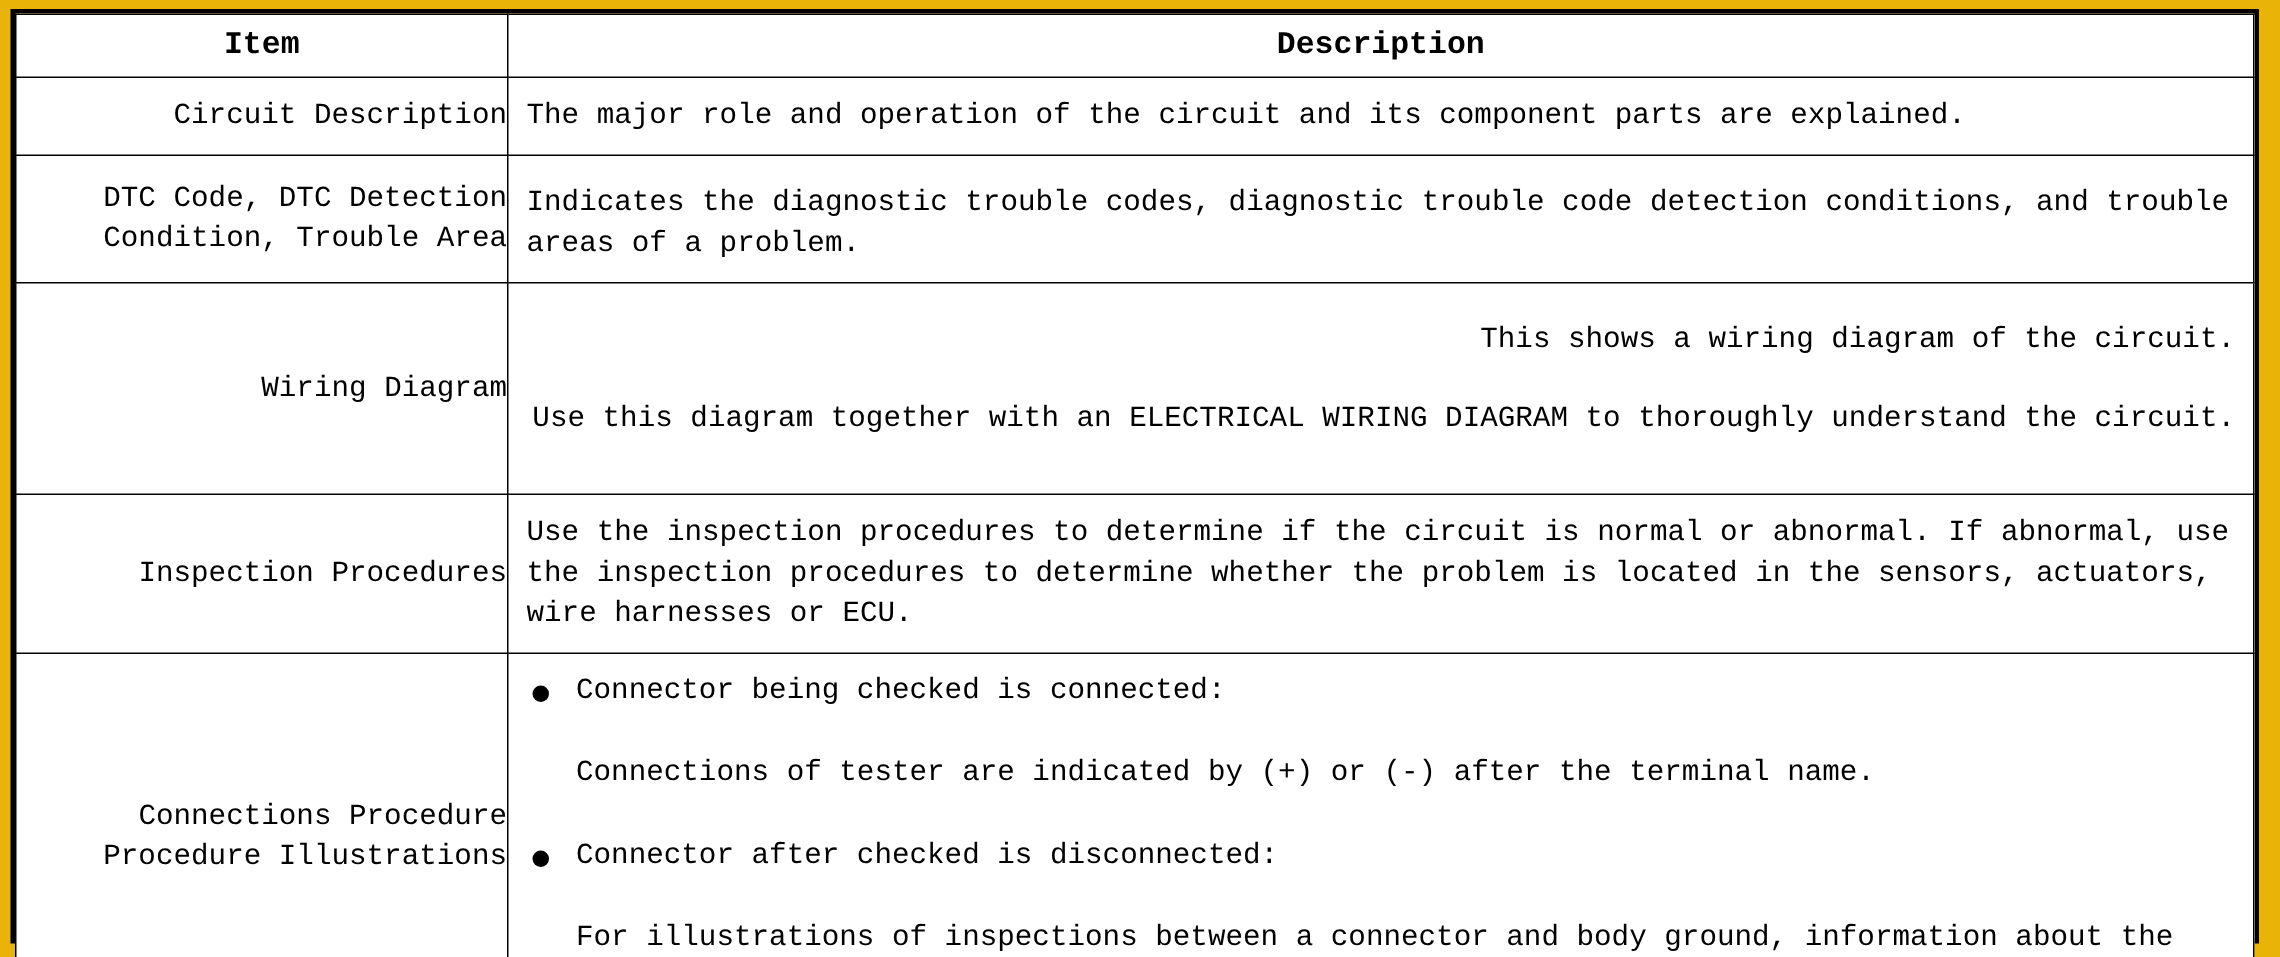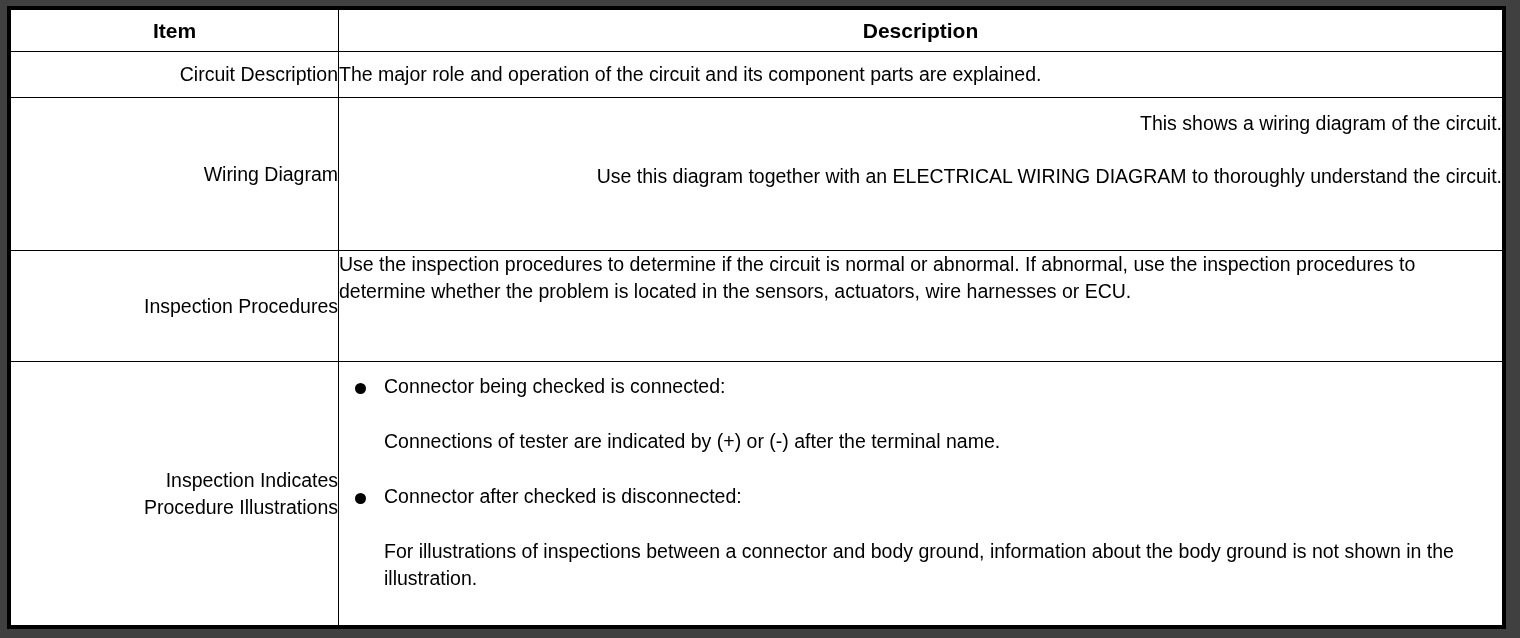--- a/index.html
+++ b/index.html
@@ -13,22 +13,23 @@
     height: 638px;
     font-family: "Liberation Sans", sans-serif;
     color: #000000;
     overflow: hidden;
   }
 
   .page {
     position: relative;
     width: 1520px;
     height: 638px;
-    background: #404040;
+    background: #eab308;
     box-sizing: border-box;
+    font-family: Liberation Mono, monospace;
   }
 
   
   .table-wrap {
     position: absolute;
     left: 7px;
     top: 6px;
     width: 1499px;
     height: 623px;
     box-sizing: border-box;
@@ -79,21 +80,21 @@
 
   
   td.desc-cell {
     font-size: 19.5px;
     line-height: 27px;
     padding: 6px 10px 6px 10px;
     vertical-align: middle;
     text-align: left;
   }
   td.desc-cell p {
-    margin: 0;
+    margin: 12px;
     padding: 0;
   }
   td.desc-cell p + p { margin-top: 26px; }
 
   
   tr.r-circuit      td { height: 42px; }
   tr.r-dtc          td { height: 72px; }
   tr.r-wiring       td { height: 128px; }
   tr.r-inspect      td { height: 102px; }
   tr.r-connector    td { height: 234px; }
@@ -160,20 +161,29 @@
 
         <tr class="r-circuit">
           <td class="item-cell">
             <span class="line">Circuit Description</span>
           </td>
           <td class="desc-cell">
             <p>The major role and operation of the circuit and its component parts are explained.</p>
           </td>
         </tr>
 
+        <tr class="r-dtc">
+          <td class="item-cell">
+            <span class="line">DTC Code, DTC Detection</span>
+            <span class="line">Condition, Trouble Area</span>
+          </td>
+          <td class="desc-cell">
+            <p>Indicates the diagnostic trouble codes, diagnostic trouble code detection conditions, and trouble areas of a problem.</p>
+          </td>
+        </tr>
 
         <tr class="r-wiring">
           <td class="item-cell">
             <span class="line">Wiring Diagram</span>
           </td>
           <td class="desc-cell">
             <p>This shows a wiring diagram of the circuit.</p>
             <p>Use this diagram together with an ELECTRICAL WIRING DIAGRAM to thoroughly understand the circuit.</p>
           </td>
         </tr>
@@ -182,21 +192,21 @@
           <td class="item-cell">
             <span class="line">Inspection Procedures</span>
           </td>
           <td class="desc-cell">
             <p>Use the inspection procedures to determine if the circuit is normal or abnormal. If abnormal, use the inspection procedures to determine whether the problem is located in the sensors, actuators, wire harnesses or ECU.</p>
           </td>
         </tr>
 
         <tr class="r-connector">
           <td class="item-cell">
-            <span class="line">Inspection Indicates</span>
+            <span class="line">Connections Procedure</span>
             <span class="line">Procedure Illustrations</span>
           </td>
           <td class="desc-cell">
             <ul class="bullets">
               <li>
                 <span class="bullet-dot"></span>
                 <span class="bullet-title">Connector being checked is connected:</span>
                 <span class="bullet-sub">Connections of tester are indicated by (+) or (-) after the terminal name.</span>
               </li>
               <li>

